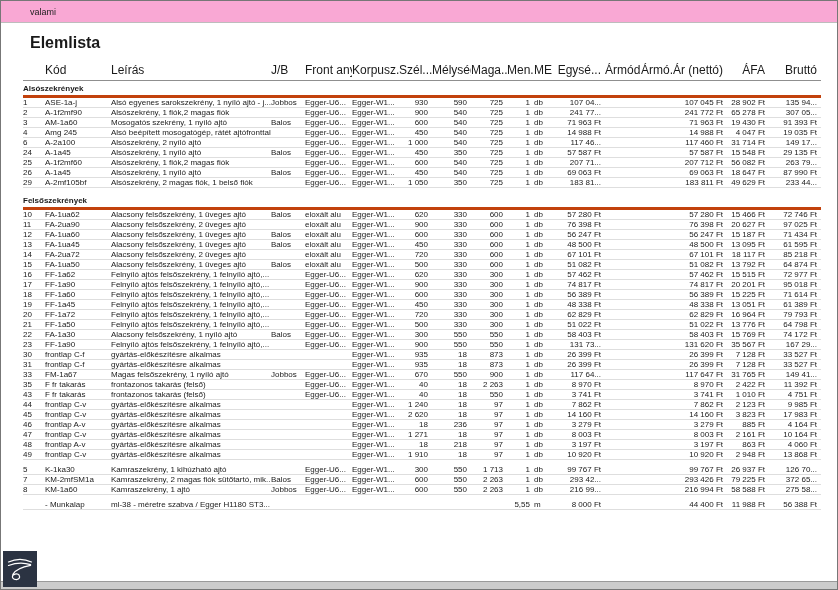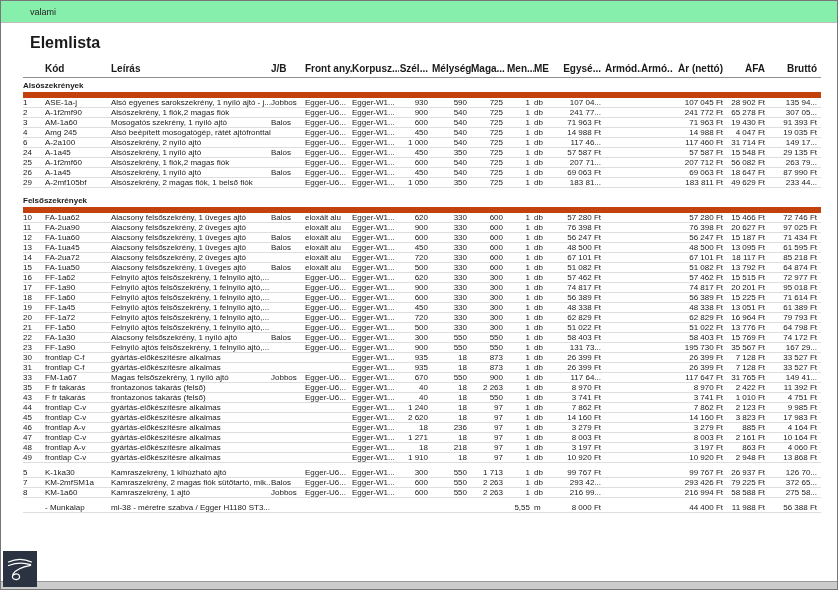--- a/index.html
+++ b/index.html
@@ -4,40 +4,40 @@
 <style>
   html,body{margin:0;padding:0;background:#e8e8e8;}
   .window{
     position:relative;width:836px;height:588px;border:1px solid #777;
     background:#fff;overflow:hidden;
     font-family:"Liberation Sans", sans-serif;color:#1a1a1a;
   }
   .titlebar{
     height:21px;border-bottom:1px solid #bdbdbd;
     display:flex;align-items:center;padding-left:29px;
-    font-size:9px;color:#222;background:#86efac;
+    font-size:9px;color:#222;background:#f9a8d4;
   }
   .report-title{font-size:16px;font-weight:bold;margin:11px 0 11px 29px;}
   table.list{
     border-collapse:collapse;table-layout:fixed;width:798px;margin-left:22px;
     font-size:8px;
   }
   table.list th{
-    text-align:left;font-weight:bold;font-size:10px;padding:0 4px 3px 0;
+    text-align:left;font-weight:normal;font-size:12px;padding:0 4px 3px 0;
     border-bottom:1px solid #8f8f8f;white-space:nowrap;overflow:hidden;
   }
   table.list td{
     padding:0 4px 0 0;white-space:nowrap;overflow:hidden;
     height:9px;line-height:9px;
   }
   table.list tr.item td{border-bottom:1px solid #dedede;}
   table.list th.r, table.list td.r{text-align:right;}
   table.list tr.section td{
     font-weight:bold;font-size:8px;height:12px;line-height:12px;
-    border-bottom:6px solid #c2410c;padding-top:2px;
+    border-bottom:3px solid #c2410c;padding-top:2px;
   }
   table.list tr.spacer td{height:5px;border:none;}
   .footer{
     position:absolute;left:0;top:556px;width:100%;height:25px;
     border-top:1px solid #5a5a5a;border-bottom:1px solid #5a5a5a;background:#fff;
   }
   .footer .midline{position:absolute;left:0;top:12px;width:100%;border-top:1px solid #c6c6c6;}
   .footer .block{position:absolute;background:#fff;z-index:1;padding-right:6px;}
   .footer .company{left:42px;top:1px;font-size:11px;}
   .footer .contact{left:42px;top:14px;font-size:8px;}
@@ -541,21 +541,21 @@
           <td class="">Egger-U6...</td>
           <td class="">Egger-W1...</td>
           <td class="r">900</td>
           <td class="r">550</td>
           <td class="r">550</td>
           <td class="r">1</td>
           <td class="">db</td>
           <td class="r">131 73...</td>
           <td class="r"></td>
           <td class="r"></td>
-          <td class="r">195 730 Ft</td>
+          <td class="r">131 620 Ft</td>
           <td class="r">35 567 Ft</td>
           <td class="r">167 29...</td>
         </tr>
         <tr class="item">
           <td class="">30</td>
           <td class="">frontlap C-f</td>
           <td class="">gyártás-előkészítésre alkalmas</td>
           <td class=""></td>
           <td class=""></td>
           <td class="">Egger-W1...</td>

